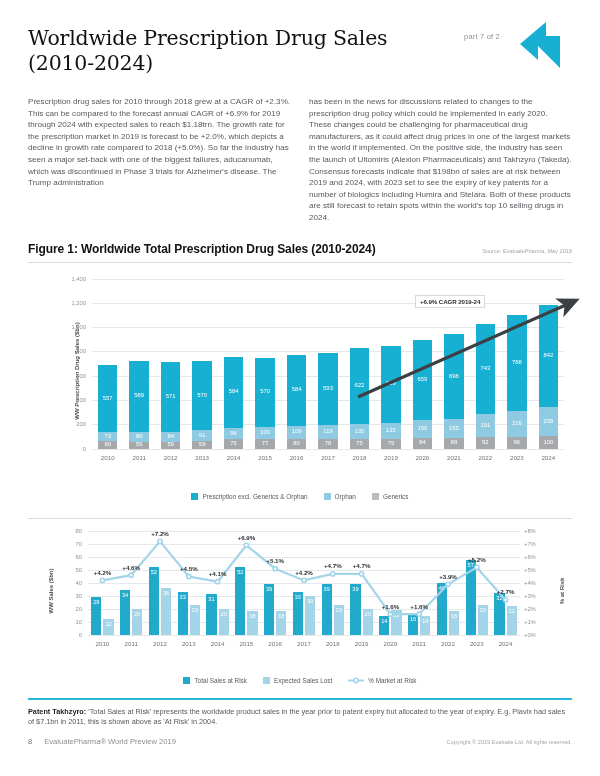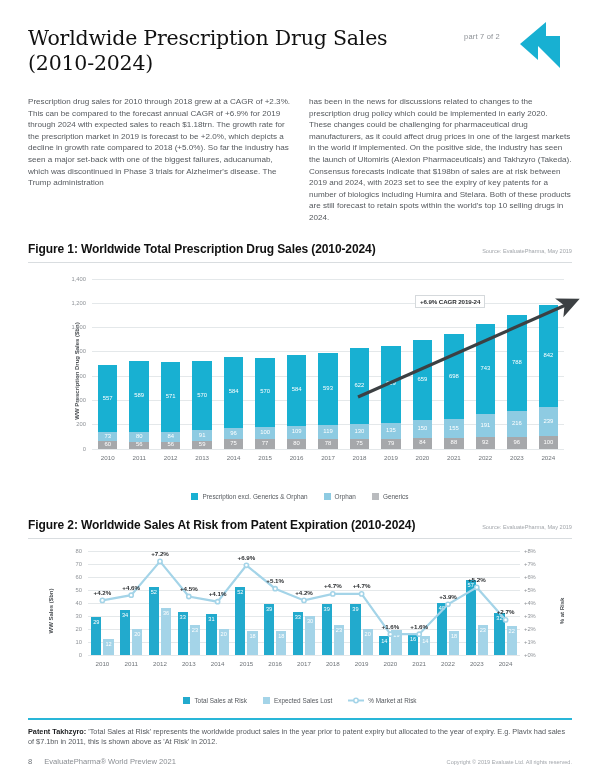--- a/index.html
+++ b/index.html
@@ -381,24 +381,20 @@
           <span>Orphan</span>
         </div>
         <div class="item">
           <span class="swatch" style="background: rgb(185, 187, 190);"></span>
           <span>Generics</span>
         </div>
       </div>
   </div>
 
   <div class="figure">
-    <div class="fig-head">
-      <div class="fig-title">Figure 2: Worldwide Sales At Risk from Patent Expiration (2010-2024)</div>
-      <div class="fig-source">Source: EvaluatePharma, May 2019</div>
-    </div>
     <div class="divider"></div>
 
     <div class="plot" id="plot2" style="height:128px;">
       <div class="axis-title-y" id="f2-ytitle">WW Sales ($bn)</div>
       <div class="axis-title-y2" id="f2-y2title">% at Risk</div>
       <div class="grid" id="f2-grid" style="left:60px;right:52px;top:4px;bottom:20px;">
           <div class="gridline" style="top: 100%;"></div>
           <div class="ytick" style="top: 100%; left: -34px; width: 28px;">0</div>
           <div class="ytick right" style="top: 100%; right: -30px; width: 26px;">+0%</div>
           <div class="gridline" style="top: 87.5%;"></div>
@@ -643,22 +639,22 @@
           <span class="line-key"><svg width="16" height="7">
               <line x1="0" y1="3.5" x2="16" y2="3.5" stroke="#a4d4e8" stroke-width="2"></line>
               <circle cx="8" cy="3.5" r="2.2" fill="#fff" stroke="#a4d4e8" stroke-width="1.5"></circle>
             </svg></span>
           <span>% Market at Risk</span>
         </div>
       </div>
   </div>
 
   <div class="patent">
-    <b>Patent Takhzyro:</b><span> 'Total Sales at Risk' represents the worldwide product sales in the year prior to patent expiry but allocated to the year of expiry. E.g. Plavix had sales of $7.1bn in 2011, this is shown above as 'At Risk' in 2012.</span>
+    <b>Patent Takhzyro:</b><span> 'Total Sales at Risk' represents the worldwide product sales in the year prior to patent expiry but allocated to the year of expiry. E.g. Plavix had sales of $7.1bn in 2011, this is shown above as 'At Risk' in 2004.</span>
   </div>
   <div class="footline">
     <div class="foot-left">
-      <span class="pg">8</span><span>EvaluatePharma® World Preview 2021</span>
+      <span class="pg">8</span><span>EvaluatePharma® World Preview 2019</span>
     </div>
     <div class="foot-right">Copyright © 2019 Evaluate Ltd. All rights reserved.</div>
   </div>
 
 </div>
 
 </body></html>

